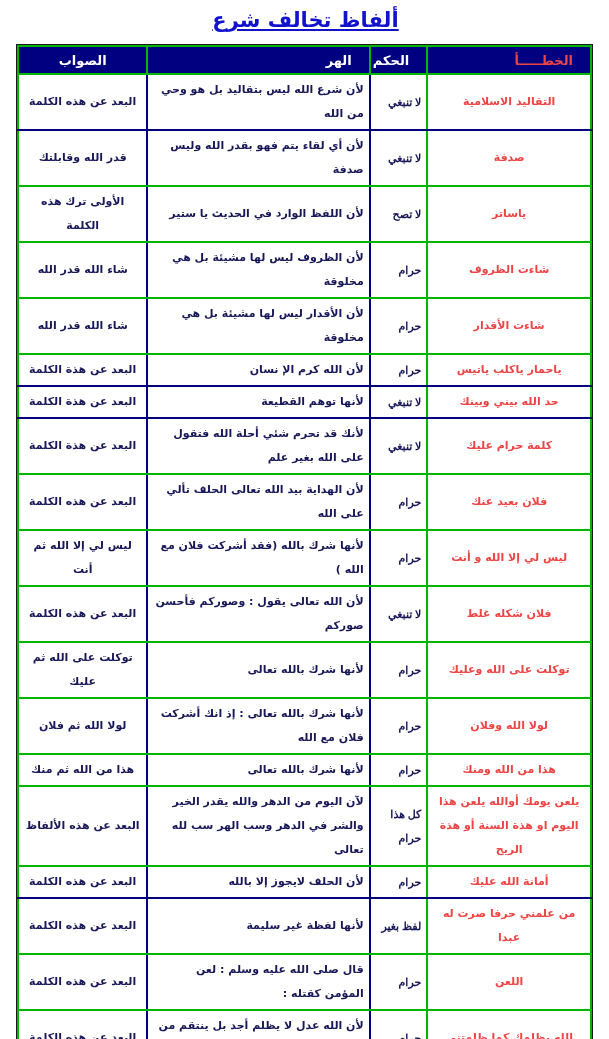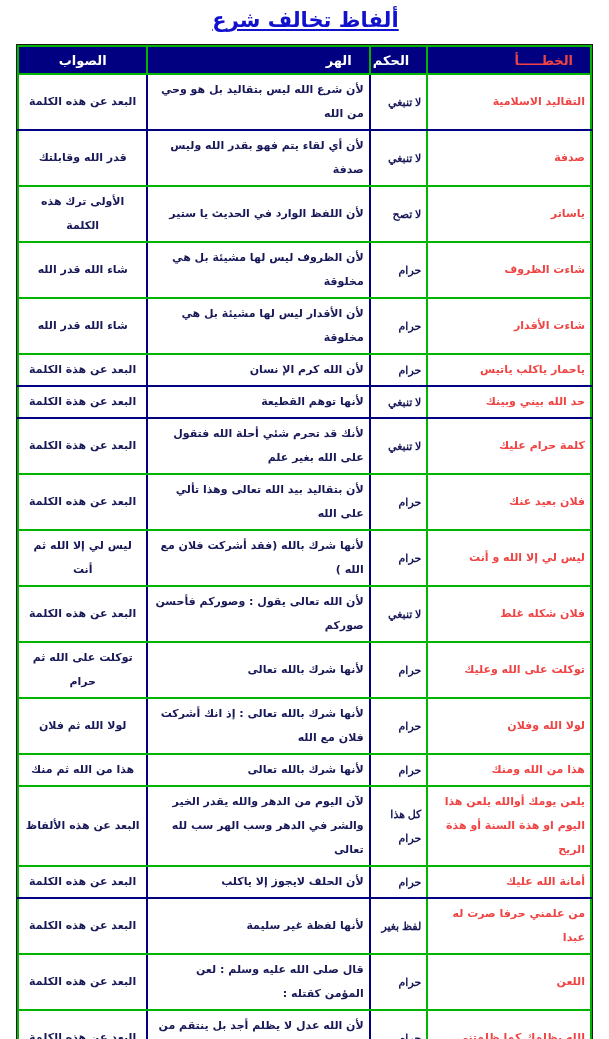--- a/index.html
+++ b/index.html
@@ -51,21 +51,21 @@
     line-height:24px;
     vertical-align:middle;
     overflow:hidden;
   }
   
   .col-khata{width:162px;text-align:right;color:#ef4444;}
   .col-hukm {width:57px;text-align:right;}
   .col-sabab{width:220px;text-align:right;}
   .col-sawab{width:128px;text-align:center;}
   
-  td.col-khata{border-left:2px solid var(--green);}
+  td.col-khata{border-left:2px solid var(--green);text-align:center;}
   td.col-hukm {border-left:2px solid var(--navy);font-family:Liberation Serif, serif;}
   td.col-sabab{border-left:2px solid var(--navy);border-radius:8px;}
   
   tr.sep-green > td{border-bottom:2px solid var(--green);}
   tr.sep-navy  > td{border-bottom:2px solid var(--navy);}
 </style>
 </head>
 <body>
 
 <h1 class="page-title">ألفاظ تخالف شرع</h1>
@@ -125,40 +125,40 @@
         </tr>
         <tr class="sep-green">
           <td class="col-khata">كلمة حرام عليك</td>
           <td class="col-hukm">لا تنبغي</td>
           <td class="col-sabab">لأنك قد تحرم شئي أحلة الله فتقول على الله بغير علم</td>
           <td class="col-sawab">البعد عن هذة الكلمة</td>
         </tr>
         <tr class="sep-green">
           <td class="col-khata">فلان بعيد عنك</td>
           <td class="col-hukm">حرام</td>
-          <td class="col-sabab">لأن بتقاليد بيد الله تعالى وهذا تألي على الله</td>
+          <td class="col-sabab">لأن الهداية بيد الله تعالى الحلف تألي على الله</td>
           <td class="col-sawab">البعد عن هذه الكلمة</td>
         </tr>
         <tr class="sep-green">
           <td class="col-khata">ليس لي إلا الله و أنت</td>
           <td class="col-hukm">حرام</td>
           <td class="col-sabab">لأنها شرك بالله (فقد أشركت فلان مع الله )</td>
           <td class="col-sawab">ليس لي إلا الله ثم أنت</td>
         </tr>
         <tr class="sep-green">
           <td class="col-khata">فلان شكله غلط</td>
           <td class="col-hukm">لا تنبغي</td>
           <td class="col-sabab">لأن الله تعالى يقول : وصوركم فأحسن صوركم</td>
           <td class="col-sawab">البعد عن هذه الكلمة</td>
         </tr>
         <tr class="sep-green">
           <td class="col-khata">توكلت على الله وعليك</td>
           <td class="col-hukm">حرام</td>
           <td class="col-sabab">لأنها شرك بالله تعالى</td>
-          <td class="col-sawab">توكلت على الله ثم حرام</td>
+          <td class="col-sawab">توكلت على الله ثم عليك</td>
         </tr>
         <tr class="sep-green">
           <td class="col-khata">لولا الله وفلان</td>
           <td class="col-hukm">حرام</td>
           <td class="col-sabab">لأنها شرك بالله تعالى : إذ انك أشركت فلان مع الله</td>
           <td class="col-sawab">لولا الله ثم فلان</td>
         </tr>
         <tr class="sep-green">
           <td class="col-khata">هذا من الله ومنك</td>
           <td class="col-hukm">حرام</td>
@@ -167,21 +167,21 @@
         </tr>
         <tr class="sep-green">
           <td class="col-khata">يلعن يومك أوالله يلعن هذا اليوم او هذة السنة أو هذة الريح</td>
           <td class="col-hukm">كل هذا حرام</td>
           <td class="col-sabab">لآن اليوم من الدهر والله يقدر الخير والشر في الدهر وسب الهر سب لله تعالى</td>
           <td class="col-sawab">البعد عن هذه الألفاظ</td>
         </tr>
         <tr class="sep-navy">
           <td class="col-khata">أمانة الله عليك</td>
           <td class="col-hukm">حرام</td>
-          <td class="col-sabab">لأن الحلف لايجوز إلا ياكلب</td>
+          <td class="col-sabab">لأن الحلف لايجوز إلا بالله</td>
           <td class="col-sawab">البعد عن هذه الكلمة</td>
         </tr>
         <tr class="sep-green">
           <td class="col-khata">من علمني حرفا صرت له عبدا</td>
           <td class="col-hukm">لفظ بغير</td>
           <td class="col-sabab">لأنها لفظة غير سليمة</td>
           <td class="col-sawab">البعد عن هذه الكلمة</td>
         </tr>
         <tr class="sep-green">
           <td class="col-khata">اللعن</td>

